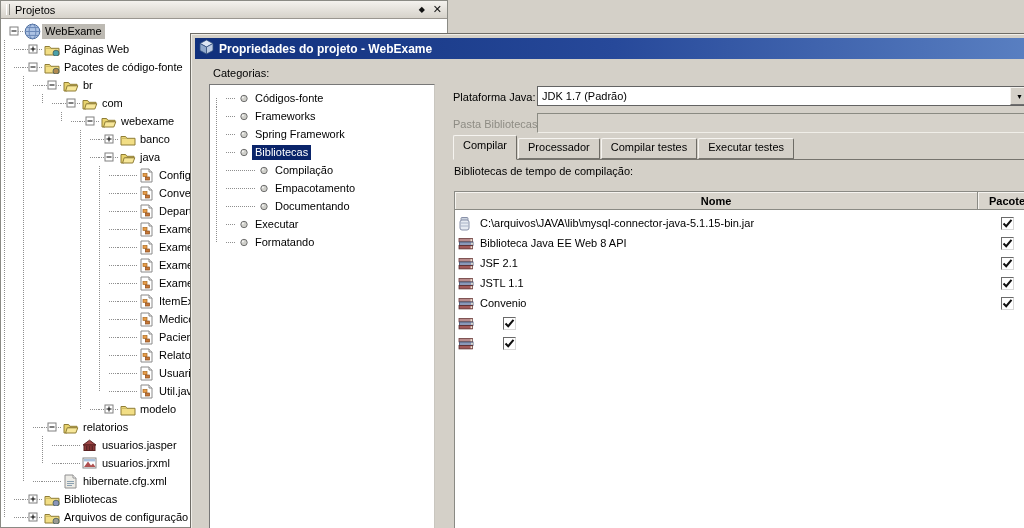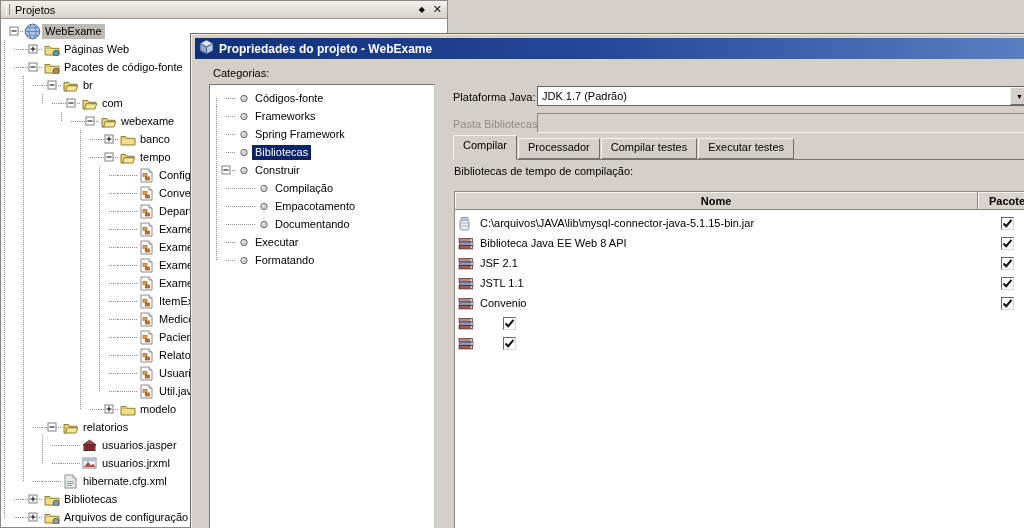--- a/index.html
+++ b/index.html
@@ -257,21 +257,21 @@
           <span class="tc" style="width: 19px;">
             <i class="h full"></i>
             <span class="handle"></span>
           </span>
           <span class="ticon" style="width: 19px;">
             <svg width="16" height="13" viewBox="0 0 16 13" xmlns="http://www.w3.org/2000/svg">
               <path d="M1 3.5h4.6l1.3 1.8H14v1.5H5.6L3.8 12H1z" fill="#e8d36e" stroke="#8f7d35" stroke-width="1"></path>
               <path d="M4.2 6.8h10.6L12.8 12H2.6z" fill="#f7e79a" stroke="#8f7d35" stroke-width="1"></path>
             </svg>
           </span>
-          <span class="tlabel">tempo</span>
+          <span class="tlabel">java</span>
         </div>
         <div class="trow" style="height: 18px; padding-left: 3px;">
           <span class="tc" style="width: 19px;">
             <i class="v full"></i>
           </span>
           <span class="tc" style="width: 19px;">
             <i class="v full"></i>
           </span>
           <span class="tc" style="width: 19px;"></span>
           <span class="tc" style="width: 19px;"></span>
@@ -855,34 +855,20 @@
               <circle cx="8" cy="4.5" r="3.2" fill="#cfcfca" stroke="#6e6e6e"></circle>
               <circle cx="6.9" cy="3.4" r="1" fill="#f6f6f4"></circle>
             </svg>
           </span>
           <span class="tlabel selnavy">Bibliotecas</span>
         </div>
         <div class="trow" style="height: 18px; padding-left: 0px;">
           <span class="tc" style="width: 20px;">
             <i class="v full"></i>
             <i class="h right"></i>
-            <span class="handle"></span>
-          </span>
-          <span class="ticon" style="width: 16px;">
-            <svg width="16" height="9" viewBox="0 0 16 9" xmlns="http://www.w3.org/2000/svg">
-              <circle cx="8" cy="4.5" r="3.2" fill="#cfcfca" stroke="#6e6e6e"></circle>
-              <circle cx="6.9" cy="3.4" r="1" fill="#f6f6f4"></circle>
-            </svg>
-          </span>
-          <span class="tlabel">Construir</span>
-        </div>
-        <div class="trow" style="height: 18px; padding-left: 0px;">
-          <span class="tc" style="width: 20px;">
-            <i class="v full"></i>
-            <i class="h right"></i>
           </span>
           <span class="tc" style="width: 20px;">
             <i class="h full"></i>
           </span>
           <span class="ticon" style="width: 16px;">
             <svg width="16" height="9" viewBox="0 0 16 9" xmlns="http://www.w3.org/2000/svg">
               <circle cx="8" cy="4.5" r="3.2" fill="#cfcfca" stroke="#6e6e6e"></circle>
               <circle cx="6.9" cy="3.4" r="1" fill="#f6f6f4"></circle>
             </svg>
           </span>

